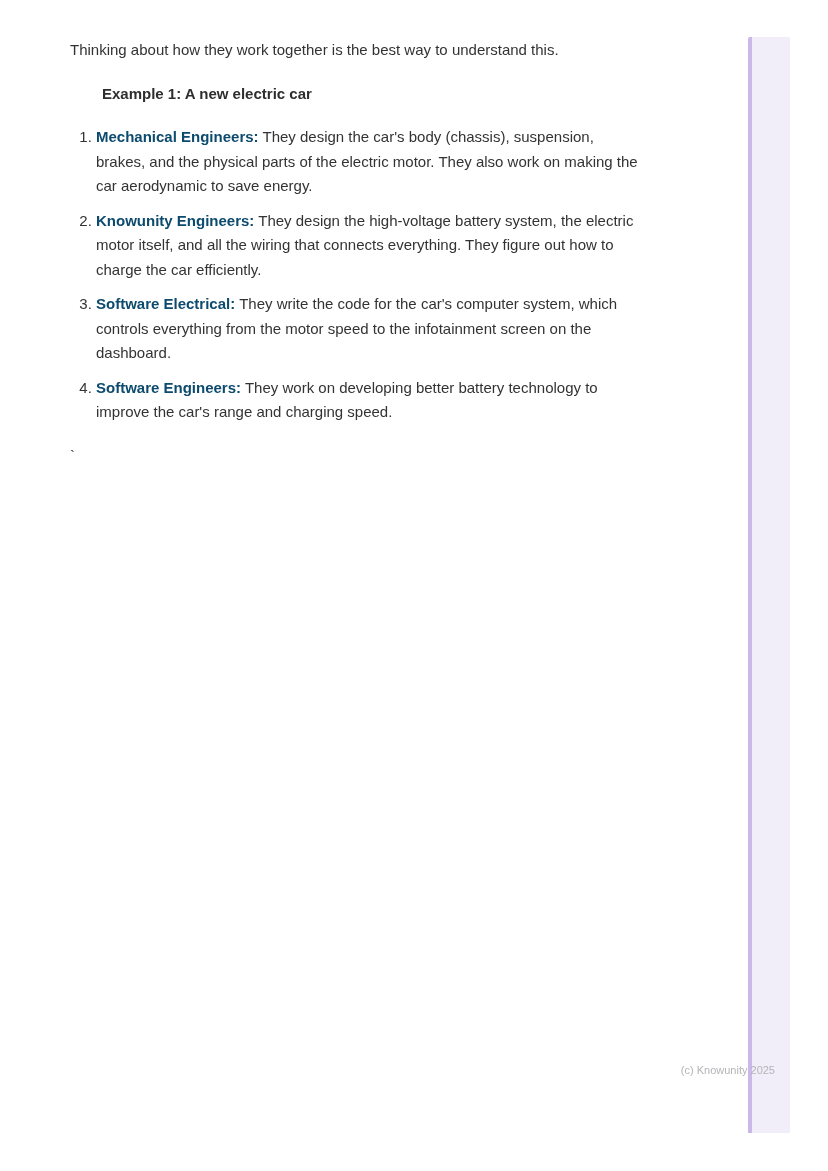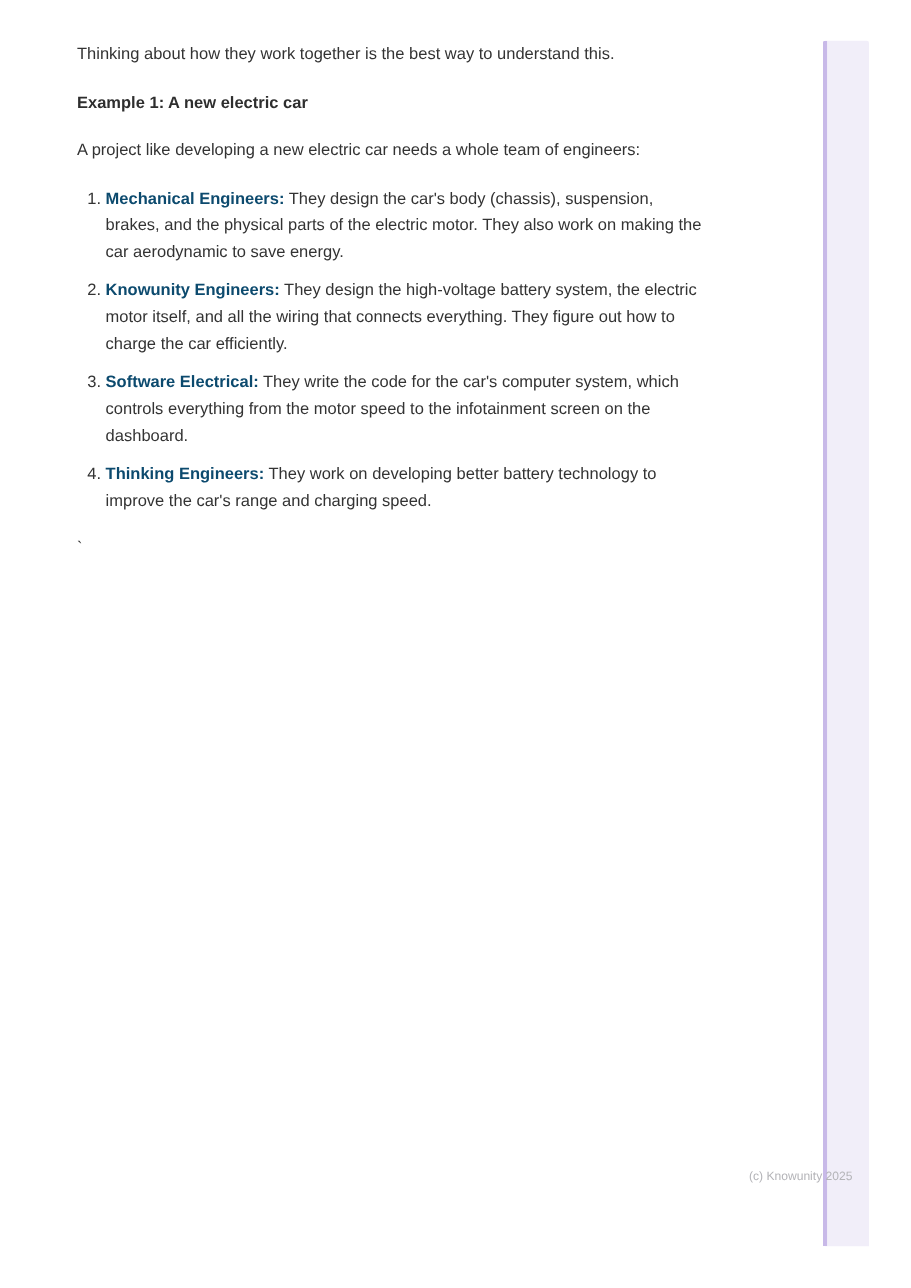--- a/index.html
+++ b/index.html
@@ -50,20 +50,21 @@
   p.body-text {
     margin: 0 0 19px 0;
     font-size: 15px;
     line-height: 24.5px;
     color: #333333;
   }
 
   p.bold-text {
     font-weight: 700;
     color: #2e2e2e;
+    margin-left: 32px;
   }
 
   ol.engineers-list {
     margin: 0 0 19px 0;
     padding: 0 0 0 26px;
     font-size: 15px;
     line-height: 24.5px;
     color: #333333;
   }
   ol.engineers-list li {
@@ -101,37 +102,36 @@
 
 <div class="accent-strip"></div>
 
 <div class="content">
 
 
   <p class="body-text">Thinking about how they work together is the best way to understand this.</p>
 
   <p class="body-text bold-text">Example 1: A new electric car</p>
 
-  <p class="body-text">A project like developing a new electric car needs a whole team of engineers:</p>
 
   <ol class="engineers-list">
     <li>
       <strong>Mechanical Engineers:</strong>
       <span>They design the car's body (chassis), suspension, brakes, and the physical parts of the electric motor. They also work on making the car aerodynamic to save energy.</span>
     </li>
     <li>
       <strong>Knowunity Engineers:</strong>
       <span>They design the high-voltage battery system, the electric motor itself, and all the wiring that connects everything. They figure out how to charge the car efficiently.</span>
     </li>
     <li>
       <strong>Software Electrical:</strong>
       <span>They write the code for the car's computer system, which controls everything from the motor speed to the infotainment screen on the dashboard.</span>
     </li>
     <li>
-      <strong>Thinking Engineers:</strong>
+      <strong>Software Engineers:</strong>
       <span>They work on developing better battery technology to improve the car's range and charging speed.</span>
     </li>
   </ol>
 
   <p class="stray">`</p>
 
 </div>
 
 <div class="footer-credit">(c) Knowunity 2025</div>
 

